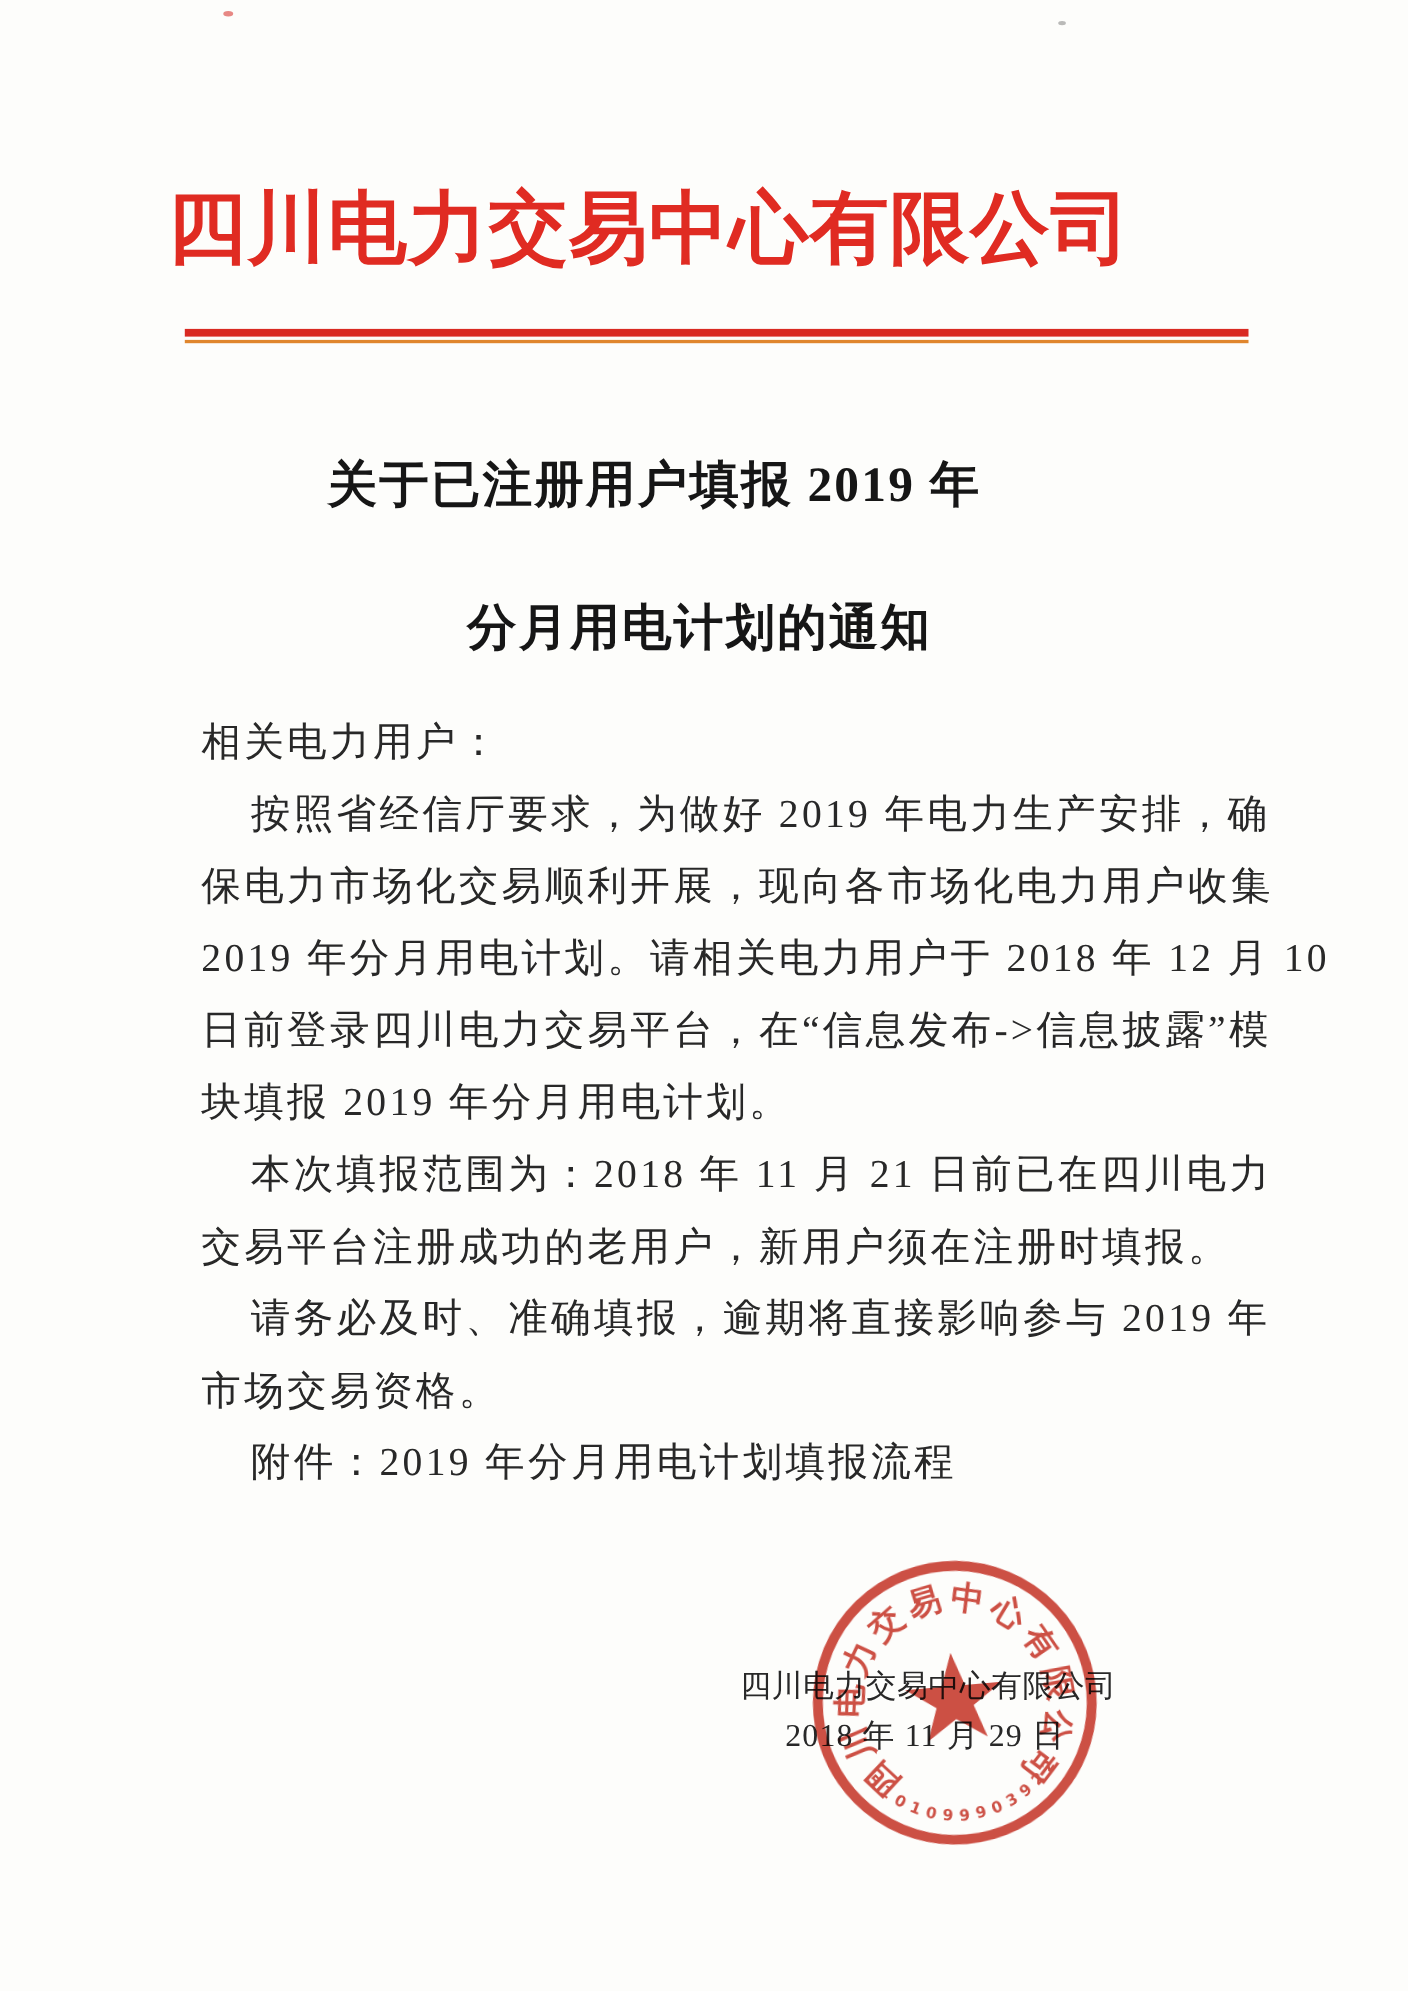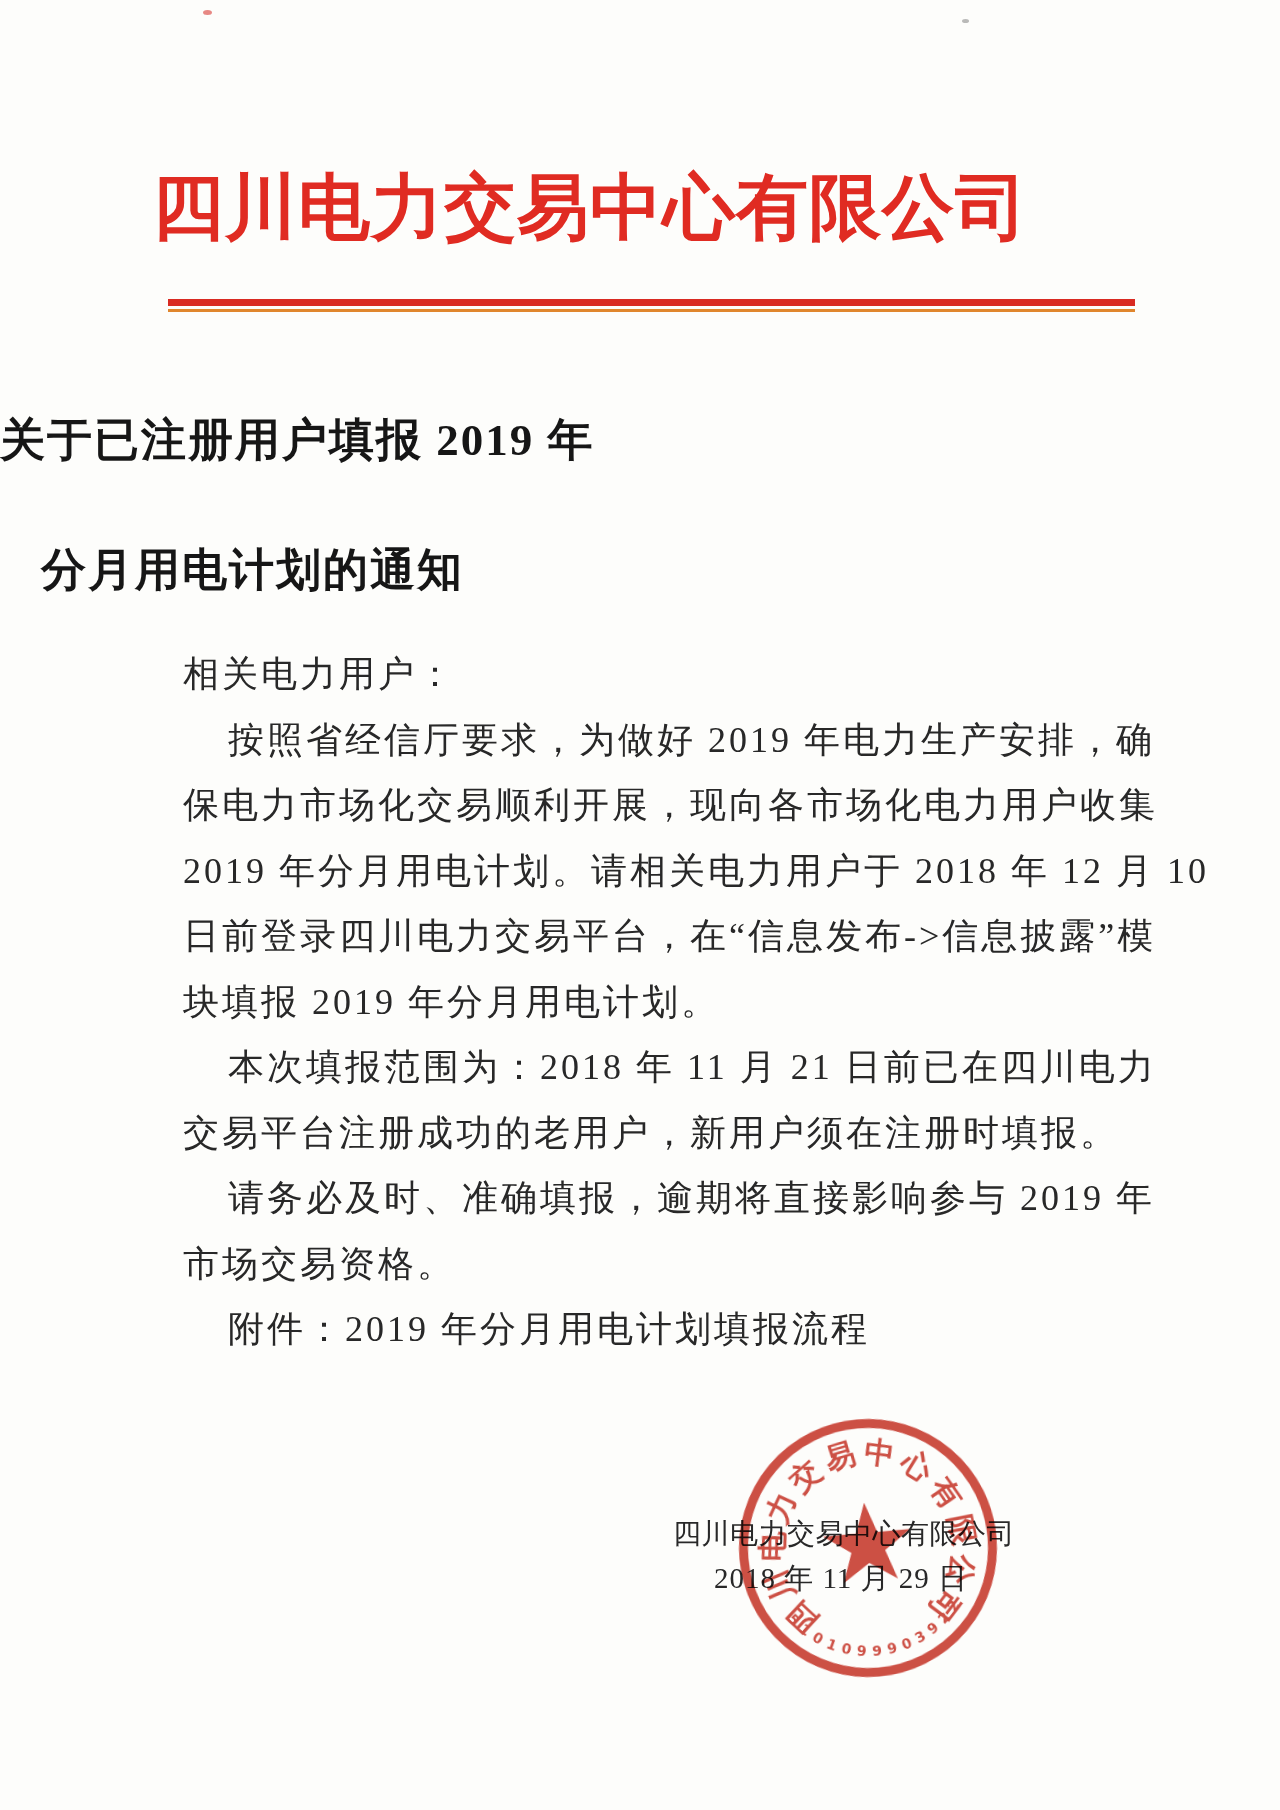--- a/index.html
+++ b/index.html
@@ -25,20 +25,21 @@
     color: var(--letterhead-red);
   }
   .rule { position: absolute; top: 299px; left: 168px; width: 967px; }
   .rule-top { height: 7px; background: var(--rule-red); }
   .rule-bottom { height: 3px; background: var(--rule-orange); margin-top: 3px; }
 
   
   .title {
     position: absolute; left: 0;
     width: 1190px;
+    text-align: center;
     font-size: 45px;
     font-weight: bold;
     letter-spacing: 2px;
     white-space: nowrap;
     color: #161616;
   }
   .title.l1 { top: 410px; }
   .title.l2 { top: 540px; padding-left: 41px; }
 
   

